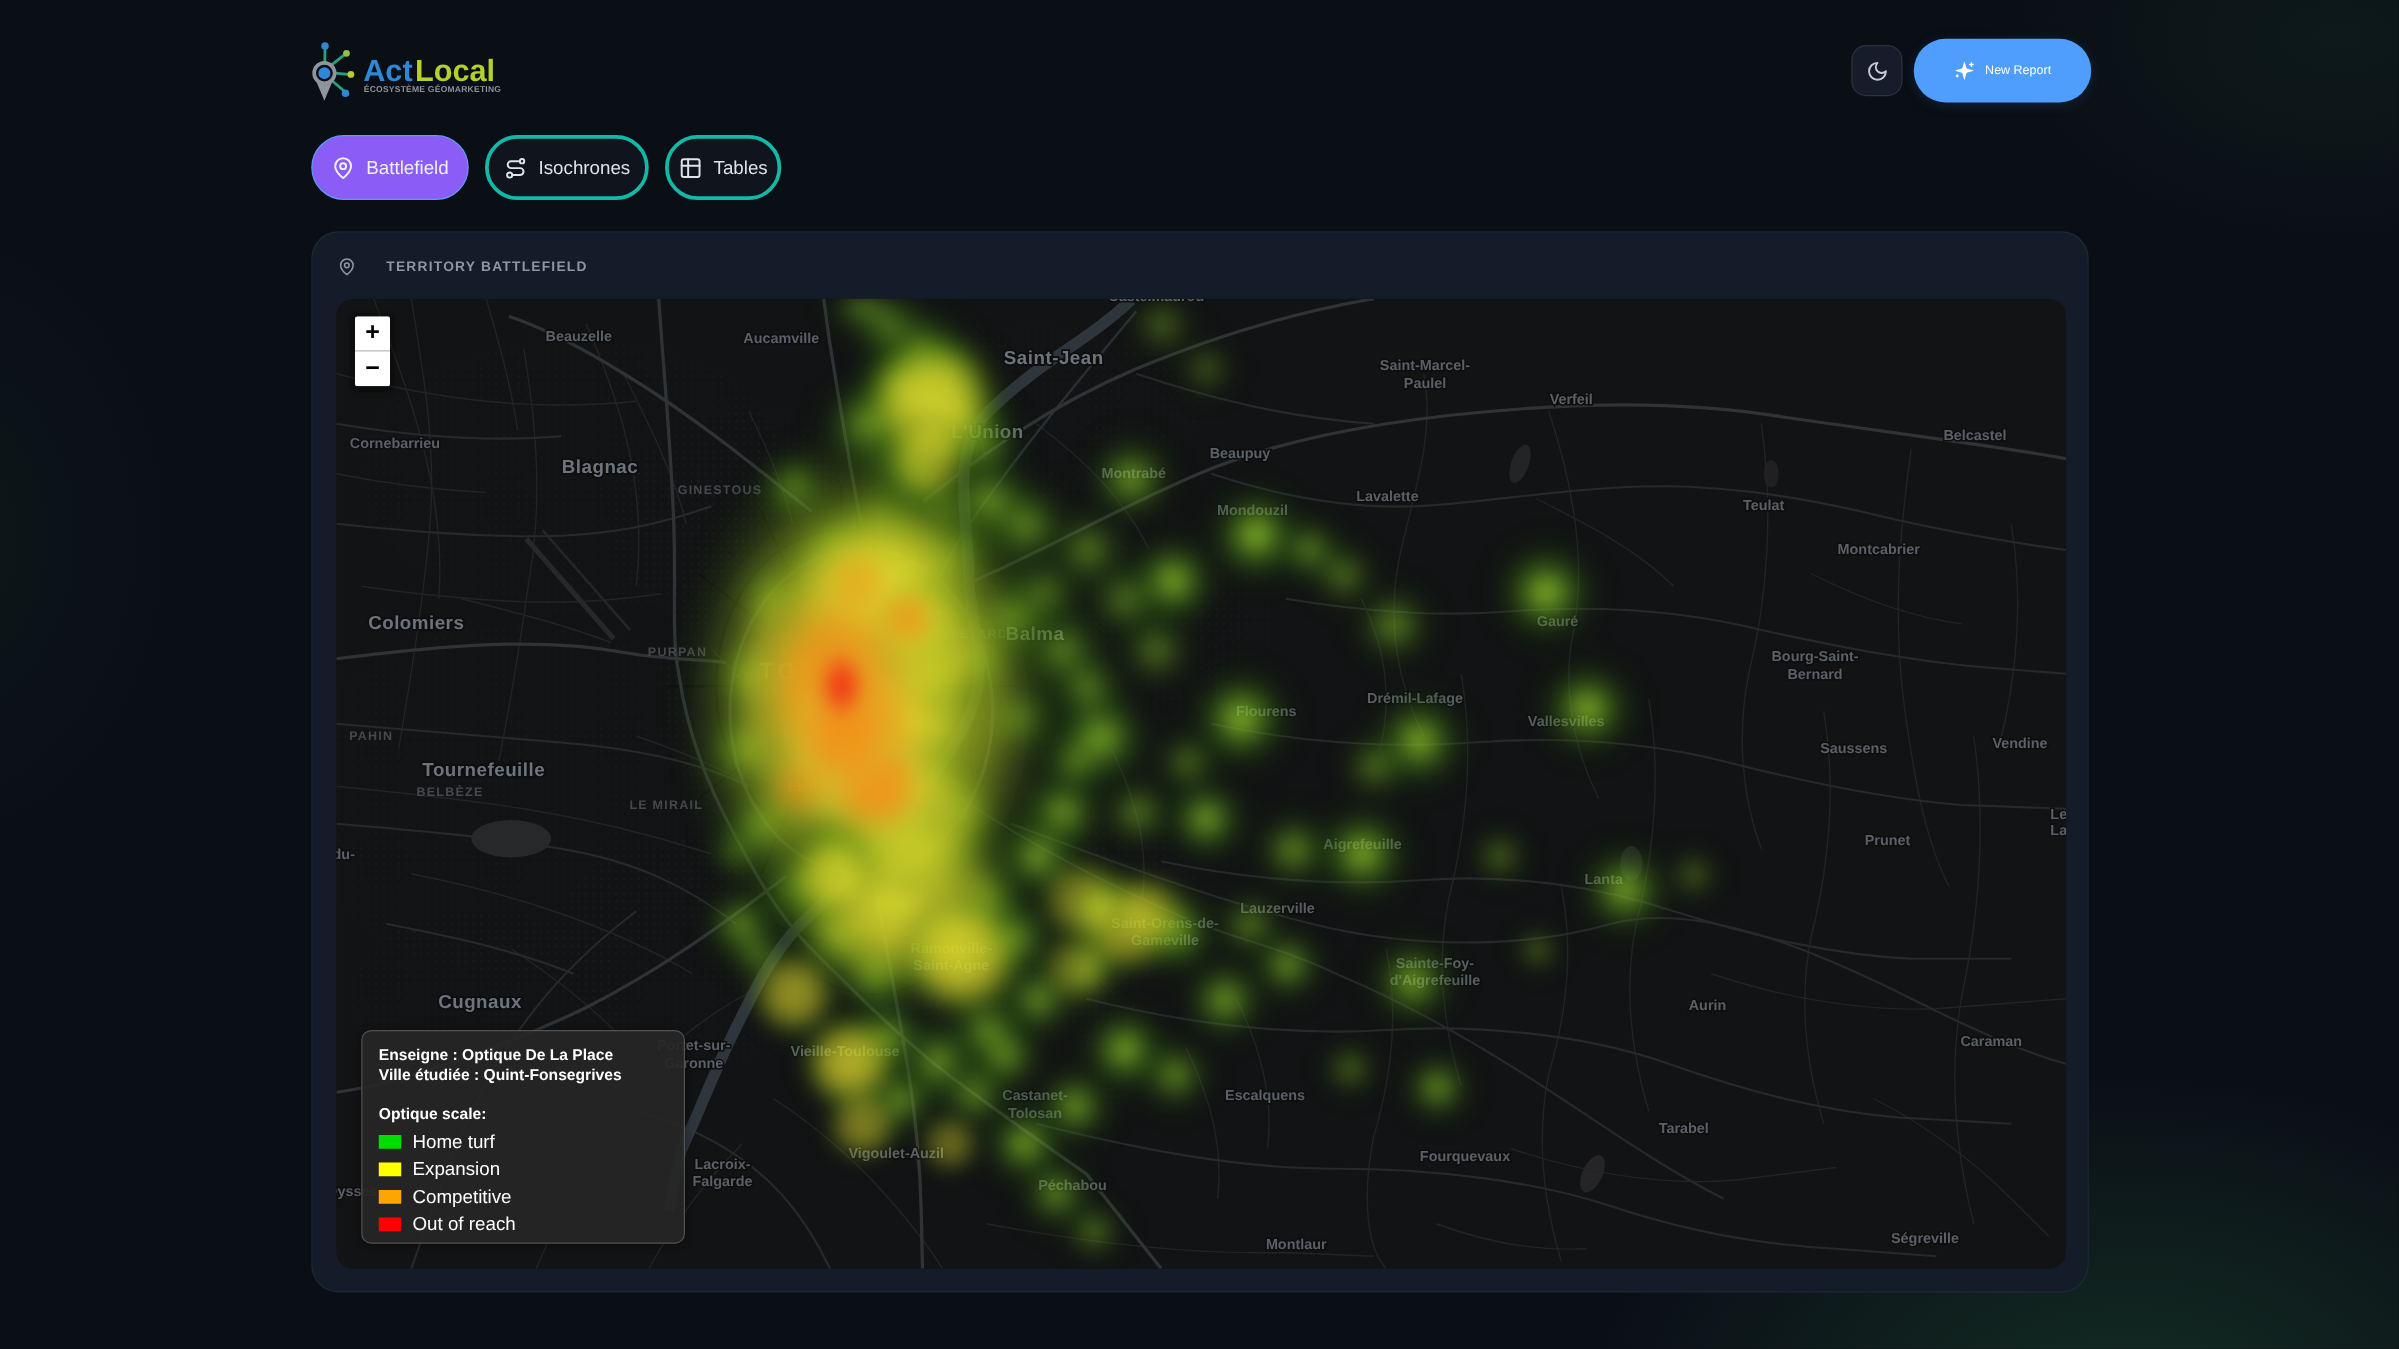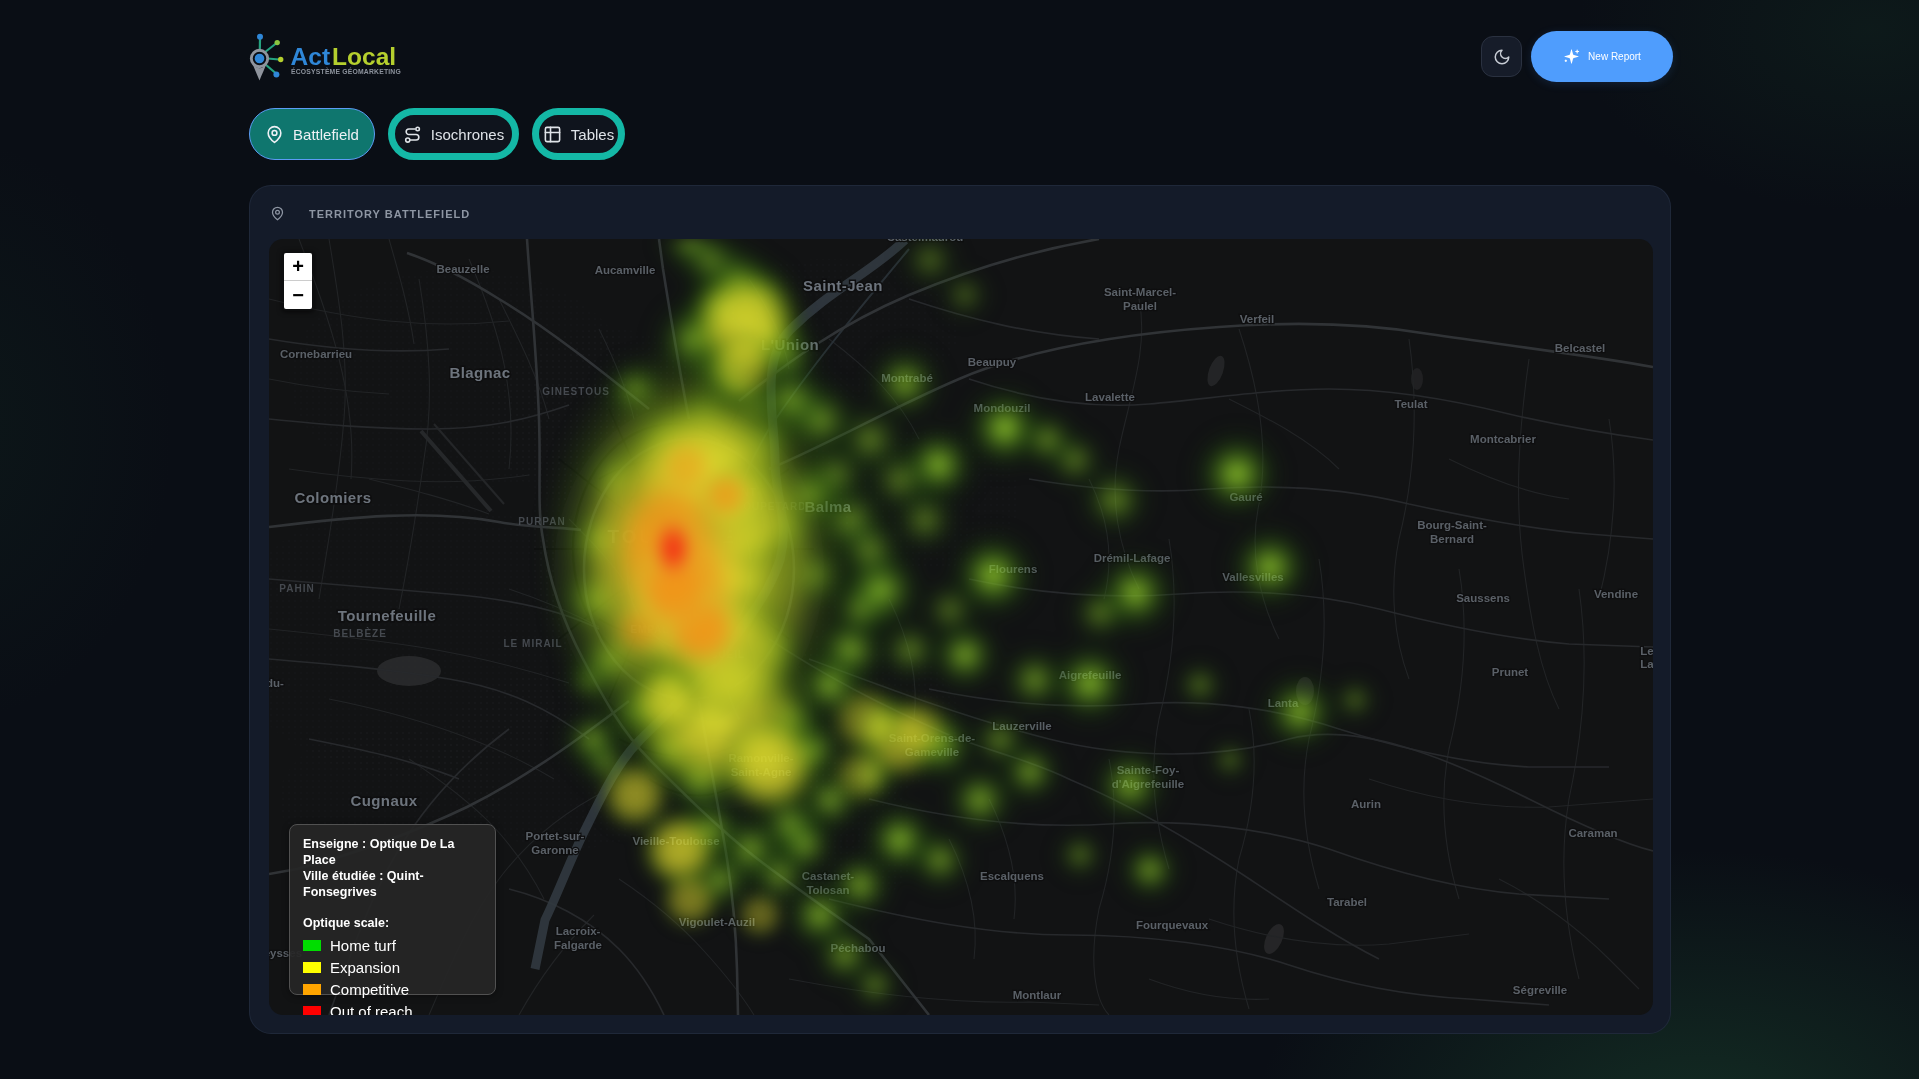--- a/index.html
+++ b/index.html
@@ -12,38 +12,38 @@
   position:relative;
 }
 .logo { position:absolute; left:247px; top:27px; }
 .iconbtn { position:absolute; left:1481px; top:36px; width:41px; height:41px; border-radius:12px;
   background:#161c29; border:1px solid #2a3140; display:flex; align-items:center; justify-content:center; }
 .newreport { position:absolute; left:1531px; top:31px; width:142px; height:51px; border-radius:26px;
   background:#4f9dfd; color:#fff; font-size:10px; font-weight:500; display:flex; align-items:center; justify-content:center; gap:8px;
   box-shadow:0 2px 10px rgba(70,140,250,.15); }
 .tabs { position:absolute; left:249px; top:108px; display:flex; gap:13px; }
 .tab { height:52px; border-radius:26px; display:flex; align-items:center; justify-content:center; gap:9px;
-  background:#0f141d; border:7px solid #14b8a6; color:#dfe3e8; font-size:15px; font-weight:500; }
-.tab.active { border:1.5px solid #5c9cf5; background:#0f766e; color:#eef1f5; }
+  background:#0f141d; border:3px solid #14b8a6; color:#dfe3e8; font-size:15px; font-weight:500; }
+.tab.active { border:1.5px solid #5c9cf5; background:#8b5cf6; color:#eef1f5; }
 .card { position:absolute; left:249px; top:185px; width:1422px; height:849px; border-radius:22px;
   background:#141b29; border:1px solid rgba(96,118,158,.14); }
 .cardhead { position:absolute; left:270px; top:206px; display:flex; align-items:center; gap:24px;
   color:#8e96a3; font-size:11px; font-weight:700; letter-spacing:1px; }
 .map { position:absolute; left:269px; top:239px; width:1384px; height:776px; border-radius:14px;
   overflow:hidden; background:#121314; }
 .map svg { position:absolute; left:0; top:0; }
 .heat { filter:blur(7px); }
 .vignette { position:absolute; left:0; top:0; width:100%; height:100%;
   background:radial-gradient(130% 130% at 45% 45%, rgba(0,0,0,0) 55%, rgba(0,0,0,.28) 100%); }
 .zoomctl { position:absolute; left:13px; top:12px; width:32px; border-radius:4px; overflow:hidden;
   box-shadow:0 1px 5px rgba(0,0,0,.65); border:2px solid rgba(0,0,0,.25); }
 .zoomctl div { width:28px; height:28px; background:#fff; color:#000; font-size:20px; font-weight:700;
   display:flex; align-items:center; justify-content:center; }
 .zoomctl div:first-child { border-bottom:1px solid #ccc; }
-.legend { position:absolute; left:20px; top:585px; width:207px; height:171px; border-radius:8px;
+.legend { position:absolute; left:20px; top:585px; width:259px; height:171px; border-radius:8px;
   background:rgba(38,38,38,.92); border:1.5px solid #515151; box-shadow:0 1px 7px rgba(0,0,0,.4);
   color:#fff; padding:11px 13px 0 13px; font-size:12.5px; }
 .legend .hl { font-weight:700; font-size:12.5px; line-height:16px; }
 .lrow { display:flex; align-items:center; gap:9px; margin-top:10px; font-size:15px; height:12px; }
 .sw { width:18px; height:11px; display:inline-block; flex:none; }
 .rmin { stroke:#222426; stroke-width:1.1; fill:none; }
 .rmed { stroke:#27292c; stroke-width:1.7; fill:none; }
 .rmaj { stroke:#303336; stroke-width:2.6; fill:none; }
 .river { stroke:#323a40; stroke-width:9; fill:none; opacity:.9; }
 .canal { stroke:#2b3338; stroke-width:2; fill:none; opacity:.9; }

